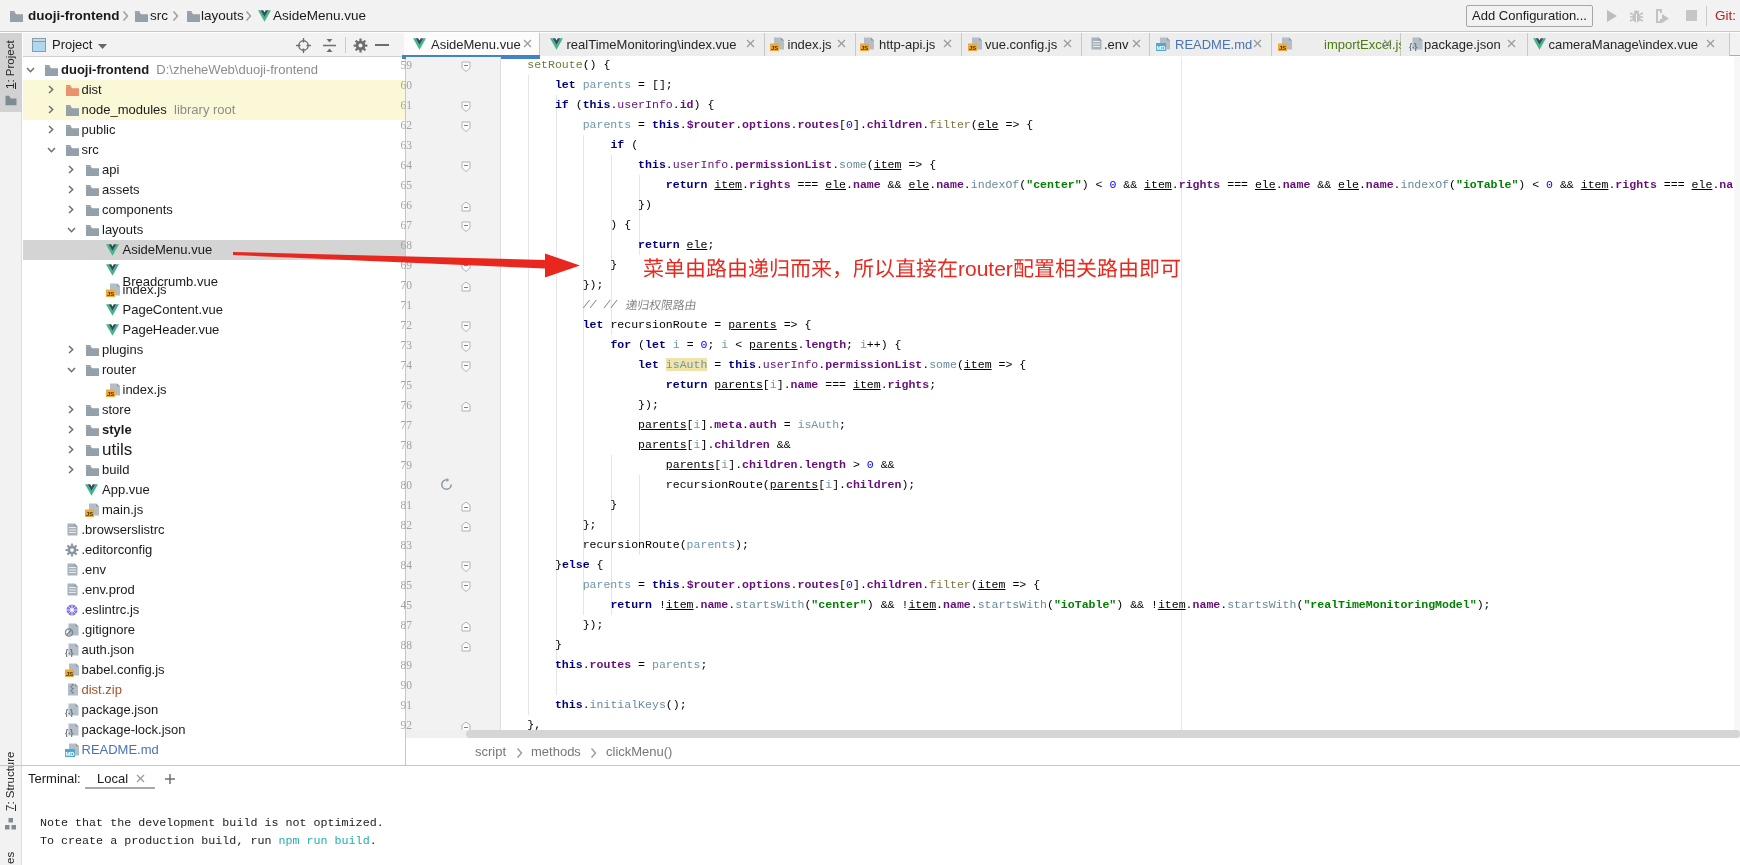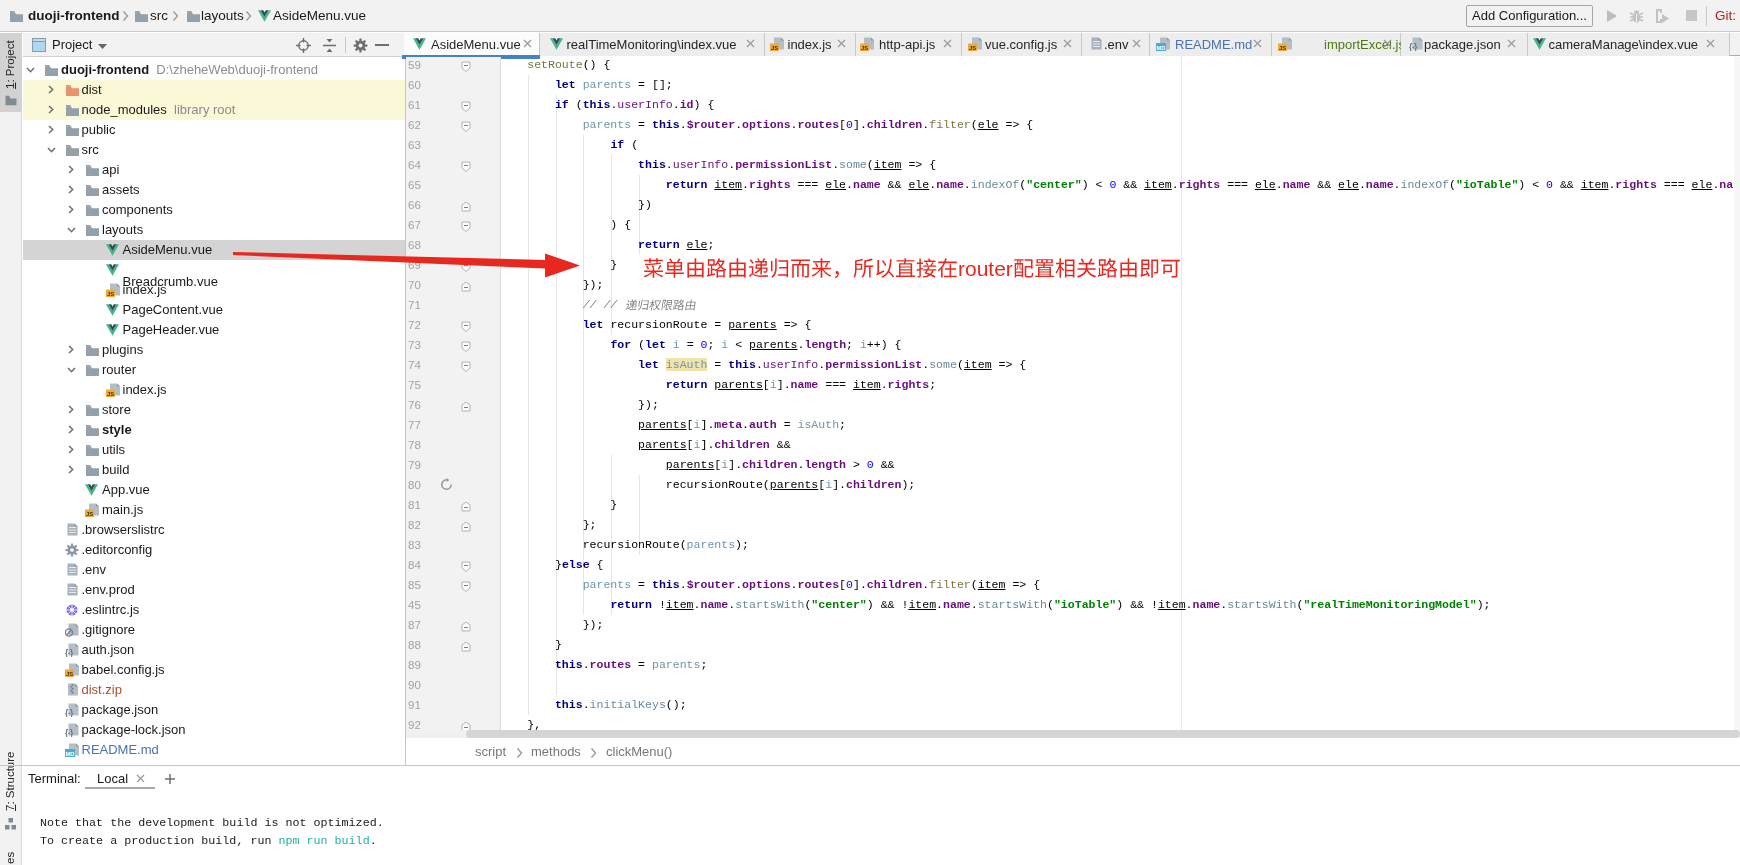--- a/index.html
+++ b/index.html
@@ -12,22 +12,22 @@
 .pn{color:#660E7A}
 .lv{color:#6E96AA}
 .pr{color:#000;text-decoration:underline}
 .fd{color:#76763F}
 .fc{color:#698A9D}
 .fil{color:#7D7542}
 .s{color:#008000;font-weight:bold}
 .n{color:#0000FF}
 .c{color:#808080;font-style:italic}
 .hl{background:#F2E3A9}
-.num{position:absolute;width:28px;text-align:center;height:20px;line-height:20px;
- font-family:Liberation Sans, sans-serif;font-size:11.55px;color:#A3A3A3}
+.num{position:absolute;width:28px;text-align:left;height:20px;line-height:20px;
+ font-family:Liberation Serif, serif;font-size:11.55px;color:#A3A3A3}
 .tab{position:absolute;top:33px;height:23px;line-height:23px;font-size:13px;color:#262626}
 </style></head><body>
 
 <div class="abs" style="left:0;top:0;width:1740px;height:32px;background:#F2F2F2;border-bottom:1px solid #C9C9C9"></div>
 <svg class="abs" style="left:9px;top:10px" width="15" height="13" viewBox="0 0 15 13">
     <path d="M1 2.2 h4.6 l1.5 2 H14 V12 H1 z M1 2.2 V12" fill="#94A0AA"></path>
     <path d="M1 1 h4.2 l1.2 1.6 H1 z" fill="#94A0AA"></path>
   </svg>
 <div class="abs" style="left:28px;top:8px;font-size:13.5px;font-weight:bold;color:#1a1a1a">duoji-frontend</div>
 <svg class="abs" style="left:122px;top:10px" width="7" height="12" viewBox="0 0 7 12">
@@ -279,21 +279,21 @@
     <path d="M1 1 h4.2 l1.2 1.6 H1 z" fill="#94A0AA"></path>
   </svg>
 <div class="abs" style="left:102.0px;top:420px;height:20px;line-height:20px;font-size:13px;color:#1a1a1a;font-weight:bold;white-space:pre">style</div>
 <svg class="abs" style="left:68.0px;top:445px" width="6" height="9" viewBox="0 0 6 9">
     <polyline points="1,1 4.7,4.5 1,8" fill="none" stroke="#6E6E6E" stroke-width="1.5"></polyline>
   </svg>
 <svg class="abs" style="left:85.0px;top:444px" width="15" height="13" viewBox="0 0 15 13">
     <path d="M1 2.2 h4.6 l1.5 2 H14 V12 H1 z M1 2.2 V12" fill="#94A0AA"></path>
     <path d="M1 1 h4.2 l1.2 1.6 H1 z" fill="#94A0AA"></path>
   </svg>
-<div class="abs" style="left:102.0px;top:440px;height:20px;line-height:20px;font-size:13px;color:#1a1a1a;font-weight:normal;white-space:pre">utils</div>
+<div class="abs" style="left:102.0px;top:440px;height:20px;line-height:20px;font-size:17px;color:#1a1a1a;font-weight:normal;white-space:pre">utils</div>
 <svg class="abs" style="left:68.0px;top:465px" width="6" height="9" viewBox="0 0 6 9">
     <polyline points="1,1 4.7,4.5 1,8" fill="none" stroke="#6E6E6E" stroke-width="1.5"></polyline>
   </svg>
 <svg class="abs" style="left:85.0px;top:464px" width="15" height="13" viewBox="0 0 15 13">
     <path d="M1 2.2 h4.6 l1.5 2 H14 V12 H1 z M1 2.2 V12" fill="#94A0AA"></path>
     <path d="M1 1 h4.2 l1.2 1.6 H1 z" fill="#94A0AA"></path>
   </svg>
 <div class="abs" style="left:102.0px;top:460px;height:20px;line-height:20px;font-size:13px;color:#1a1a1a;font-weight:normal;white-space:pre">build</div>
 <svg class="abs" style="left:85.0px;top:484px" width="13" height="12" viewBox="0 0 13 11.4">
     <polygon points="0,0 2.6,0 6.5,6.7 10.4,0 13,0 6.5,11.4" fill="#41B883"></polygon>

